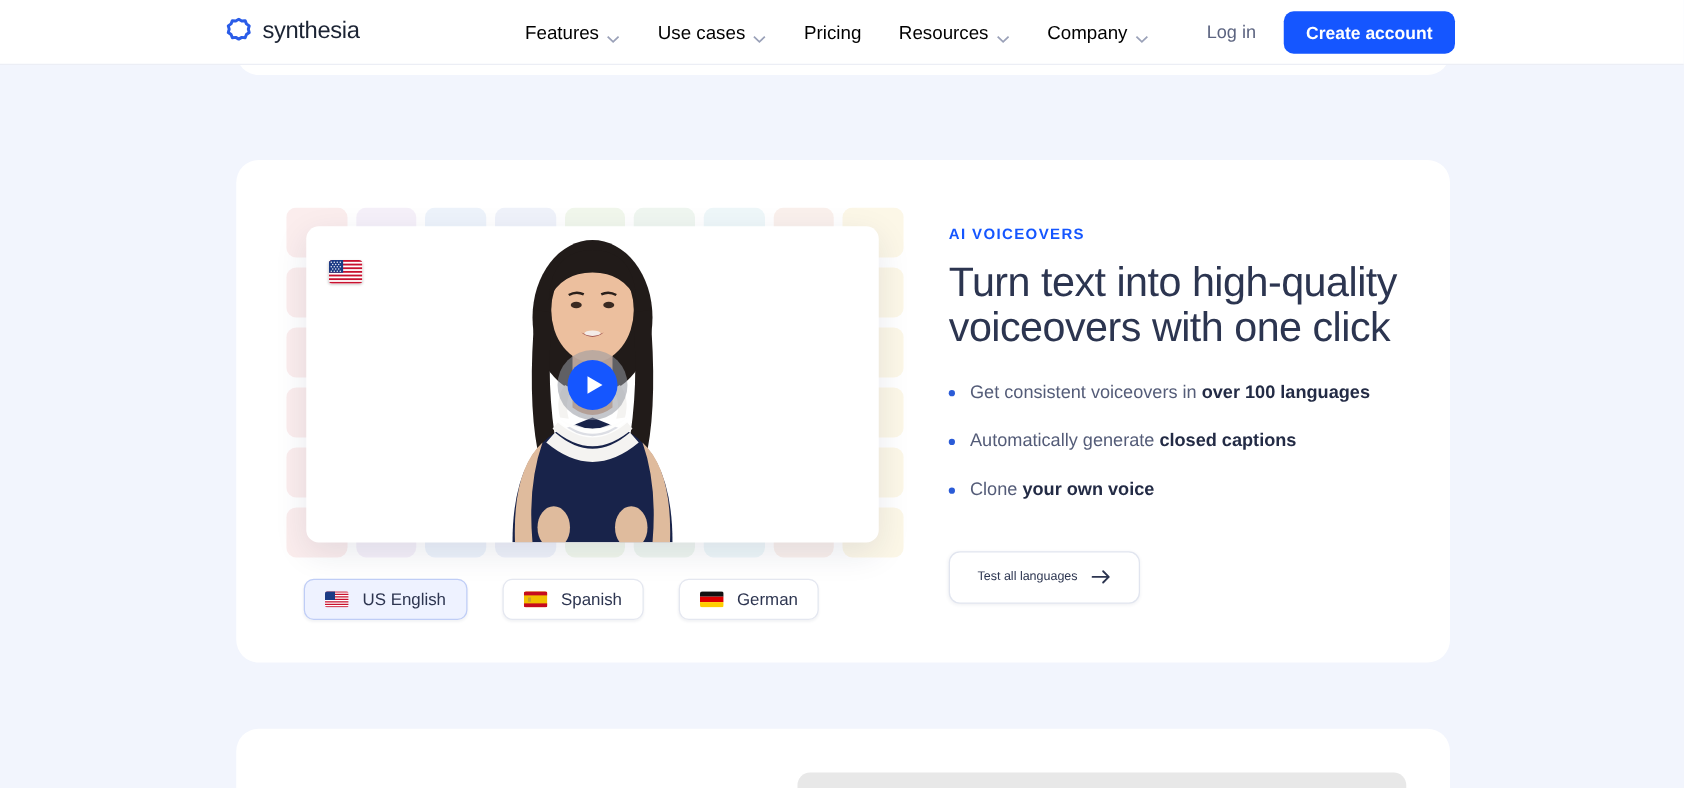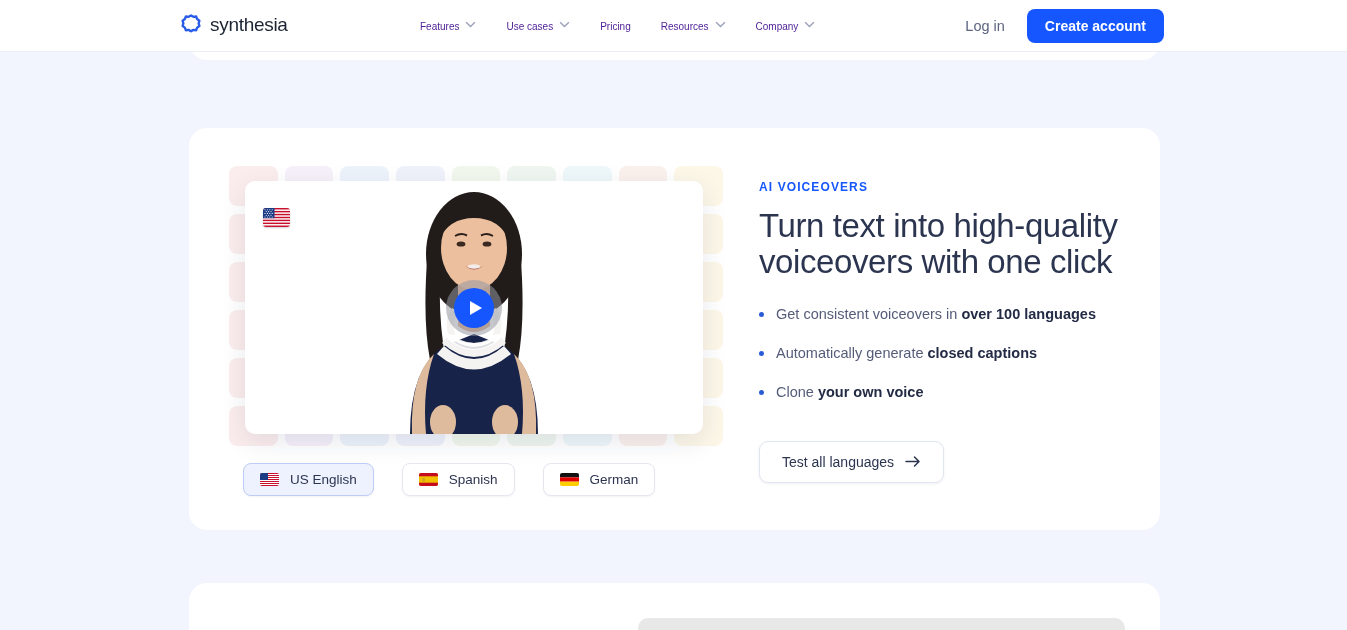--- a/index.html
+++ b/index.html
@@ -27,22 +27,22 @@
   .logo-mark { width: 22px; height: 22px; display: block; }
   .logo-text {
     font-size: 19px; letter-spacing: -0.3px;
     color: #1c2434; font-weight: 500;
   }
   .nav {
     position: absolute; left: 420px; top: 0; height: 52px;
     display: flex; align-items: center; gap: 30px;
   }
   .nav-item {
-    display: flex; align-items: flex-start; gap: 6px;
-    font-size: 10px; color: #4c1d95; cursor: pointer;
+    display: flex; align-items: flex-end; gap: 6px;
+    font-size: 15px; color: #000000; cursor: pointer;
     white-space: nowrap;
   }
   .chev { width: 11px; height: 7px; display: block; }
   .chev path { stroke: #9aa1b8; stroke-width: 1.6; fill: none; }
   .header-right {
     position: absolute; right: 183px; top: 0; height: 52px;
     display: flex; align-items: center; gap: 22px;
   }
   .login-link { font-size: 14.5px; color: #5c6480; cursor: pointer; }
   .cta-btn {
@@ -169,21 +169,21 @@
     background: #2a5bd7; flex: 0 0 auto; margin-top: 7px;
   }
   .bullet b { color: #232b45; font-weight: bold; }
   .test-btn {
     margin-top: 19px;
     display: inline-flex; align-items: center; gap: 11px;
     height: 42px; padding: 0 22px;
     border-radius: 9px; background: #fff;
     border: 1px solid #e1e5ef;
     box-shadow: 0 1px 3px rgba(35,45,80,0.07);
-    font-size: 14px; color: #2c3550;
+    font-size: 10px; color: #2c3550;
     cursor: pointer; white-space: nowrap;
     font-family: "Liberation Sans", sans-serif;
   }
   .arrow-ico { width: 16px; height: 13px; }
   .arrow-ico path { stroke: #2c3550; stroke-width: 1.5; fill: none; }
 
   
   .gray-slab {
     position: absolute; left: 449px; top: 35px;
     width: 487px; height: 120px;

